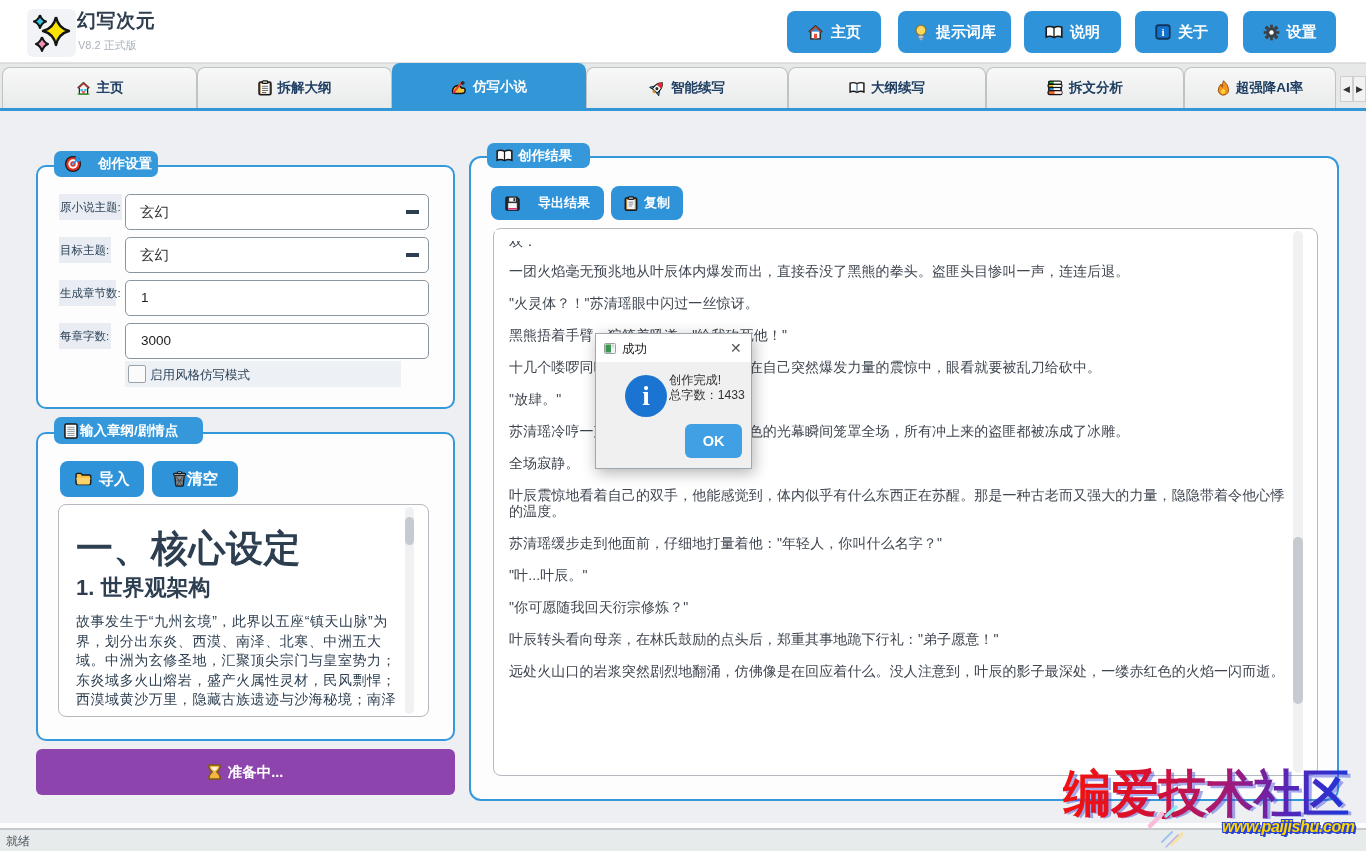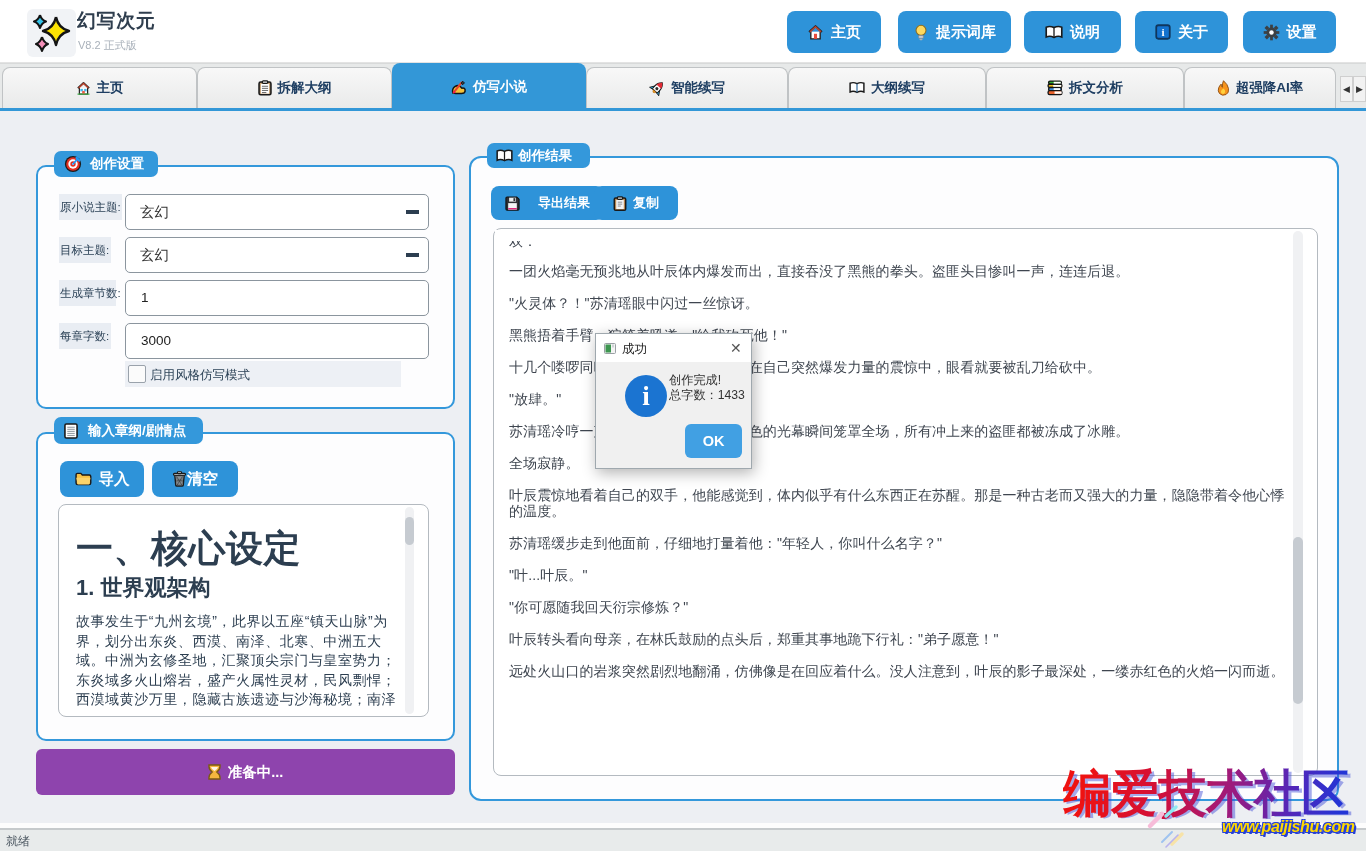--- a/index.html
+++ b/index.html
@@ -148,21 +148,21 @@
 <div class="badge abs" style="left:54px;top:151px;width:104px;height:26px">
 <svg style="margin-left:10px" width="18" height="18" viewBox="0 0 20 20">
       <circle cx="10" cy="10" r="9" fill="#1c1c1c"></circle>
       <circle cx="10" cy="10" r="7.6" fill="#e33022"></circle>
       <circle cx="10" cy="10" r="5.2" fill="#fff"></circle>
       <circle cx="10" cy="10" r="3" fill="#e33022"></circle>
       <circle cx="10" cy="10" r="1.2" fill="#fff"></circle>
       <path d="M10 10 L15 4.5" stroke="#2196f3" stroke-width="2" stroke-linecap="round"></path>
       <path d="M14 3.2 L17 6.2" stroke="#2196f3" stroke-width="2.6" stroke-linecap="round"></path>
     </svg>
-<span style="margin-left:8px">创作设置</span>
+<span style="margin-left:16px">创作设置</span>
   </div>
 <div class="lbl abs" style="left:59px;top:194px;width:63px;height:26px">原小说主题:</div>
 <div class="inp abs" style="left:125px;top:194px;width:304px;height:36px"></div>
 <div class="abs" style="left:140px;top:203px;font-size:14.5px;color:#333">玄幻</div>
 <div class="abs" style="left:406px;top:209.5px;width:13px;height:4.5px;background:#2c3e50"></div>
 <div class="lbl abs" style="left:59px;top:237px;width:52px;height:26px">目标主题:</div>
 <div class="inp abs" style="left:125px;top:237px;width:304px;height:36px"></div>
 <div class="abs" style="left:140px;top:246px;font-size:14.5px;color:#333">玄幻</div>
 <div class="abs" style="left:406px;top:252.5px;width:13px;height:4.5px;background:#2c3e50"></div>
 <div class="lbl abs" style="left:59px;top:280px;width:57px;height:26px">生成章节数:</div>
@@ -180,21 +180,21 @@
 <svg style="margin-left:10px" width="14" height="16" viewBox="0 0 15 17">
       <rect x="1" y="1" width="13" height="15" rx="1.5" fill="#fff" stroke="#1a1a1a" stroke-width="1.7"></rect>
       <g stroke="#98a0a6" stroke-width="1.2">
         <path d="M3.5 4.5 H11.5"></path>
         <path d="M3.5 6.7 H11.5"></path>
         <path d="M3.5 8.9 H11.5"></path>
         <path d="M3.5 11.1 H11.5"></path>
         <path d="M3.5 13.3 H11.5"></path>
       </g>
     </svg>
-<span style="margin-left:10px">输入章纲/剧情点</span>
+<span style="margin-left:2px">输入章纲/剧情点</span>
   </div>
 <div class="bbtn abs" style="left:60px;top:461px;width:84px;height:36px;font-size:15.5px">
 <svg width="17" height="14" viewBox="0 0 19 15">
       <path d="M1.2 2.8 Q1.2 1.2 2.8 1.2 L6.5 1.2 L8.2 3 L16 3 Q17.6 3 17.6 4.6 L17.6 12 Q17.6 13.8 15.8 13.8 L3 13.8 Q1.2 13.8 1.2 12 Z" fill="#f6c146" stroke="#1a1a1a" stroke-width="1.6"></path>
       <path d="M1.4 6 L17.4 6 L15.8 13.6 L3 13.6 Z" fill="#fbd36a"></path>
     </svg>
 <span style="margin-left:7px">导入</span>
   </div>
 <div class="bbtn abs" style="left:152px;top:461px;width:86px;height:36px;font-size:15.5px">
 <svg width="15" height="16" viewBox="0 0 16 17">
@@ -235,21 +235,21 @@
 <div class="bbtn abs" style="left:491px;top:186px;width:113px;height:34px;font-size:13px">
 <svg width="15" height="15" viewBox="0 0 16 16">
       <path d="M1 2.2 Q1 1 2.2 1 L12.5 1 L15 3.5 L15 13.8 Q15 15 13.8 15 L2.2 15 Q1 15 1 13.8 Z" fill="#2f3136" stroke="#111" stroke-width="1.2"></path>
       <rect x="3.4" y="7.6" width="9.2" height="7" fill="#f5f6f7"></rect>
       <rect x="3.4" y="12.8" width="9.2" height="1.5" fill="#e0257c"></rect>
       <rect x="4.4" y="1.8" width="7.2" height="4.2" fill="#eceff0"></rect>
       <rect x="9" y="2.3" width="1.9" height="3.1" fill="#2f3136"></rect>
     </svg>
 <span style="margin-left:18px">导出结果</span>
   </div>
-<div class="bbtn abs" style="left:594px;top:186px;width:84px;height:34px;font-size:13px">
+<div class="bbtn abs" style="left:611px;top:186px;width:72px;height:34px;font-size:13px">
 <svg width="14" height="15" viewBox="0 0 15 17">
       <rect x="1" y="2.2" width="13" height="14" rx="1.6" fill="#b5854f" stroke="#191919" stroke-width="1.6"></rect>
       <rect x="3.2" y="4.4" width="8.6" height="10.4" fill="#f3f4f5"></rect>
       <path d="M5 7 H10 M5 9.2 H10 M5 11.4 H8.4" stroke="#7c828a" stroke-width="1"></path>
       <rect x="4.6" y="1" width="5.8" height="2.8" rx="1" fill="#d6d9db" stroke="#191919" stroke-width="1.3"></rect>
     </svg>
 <span style="margin-left:6px">复制</span>
   </div>
 <div class="tarea abs" style="left:493px;top:228px;width:825px;height:548px"></div>
 <div id="story" class="abs" style="left:509px;top:231px">

